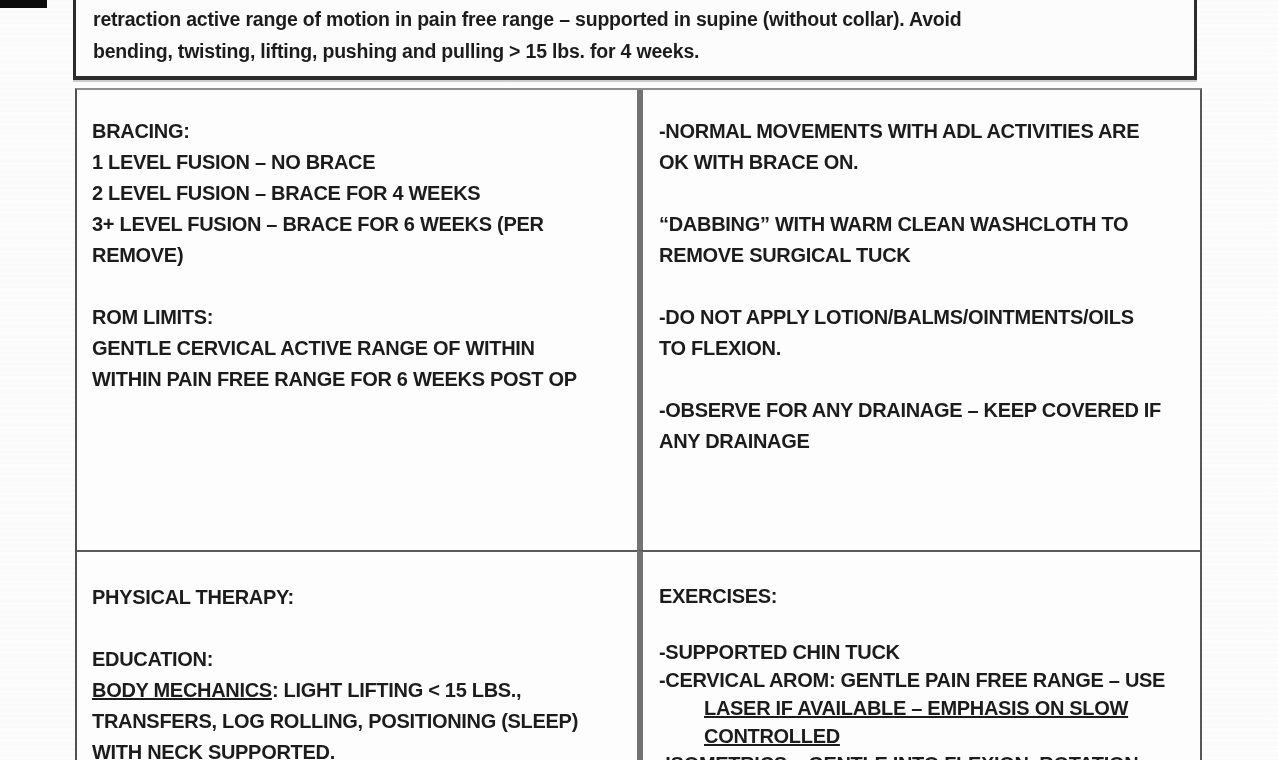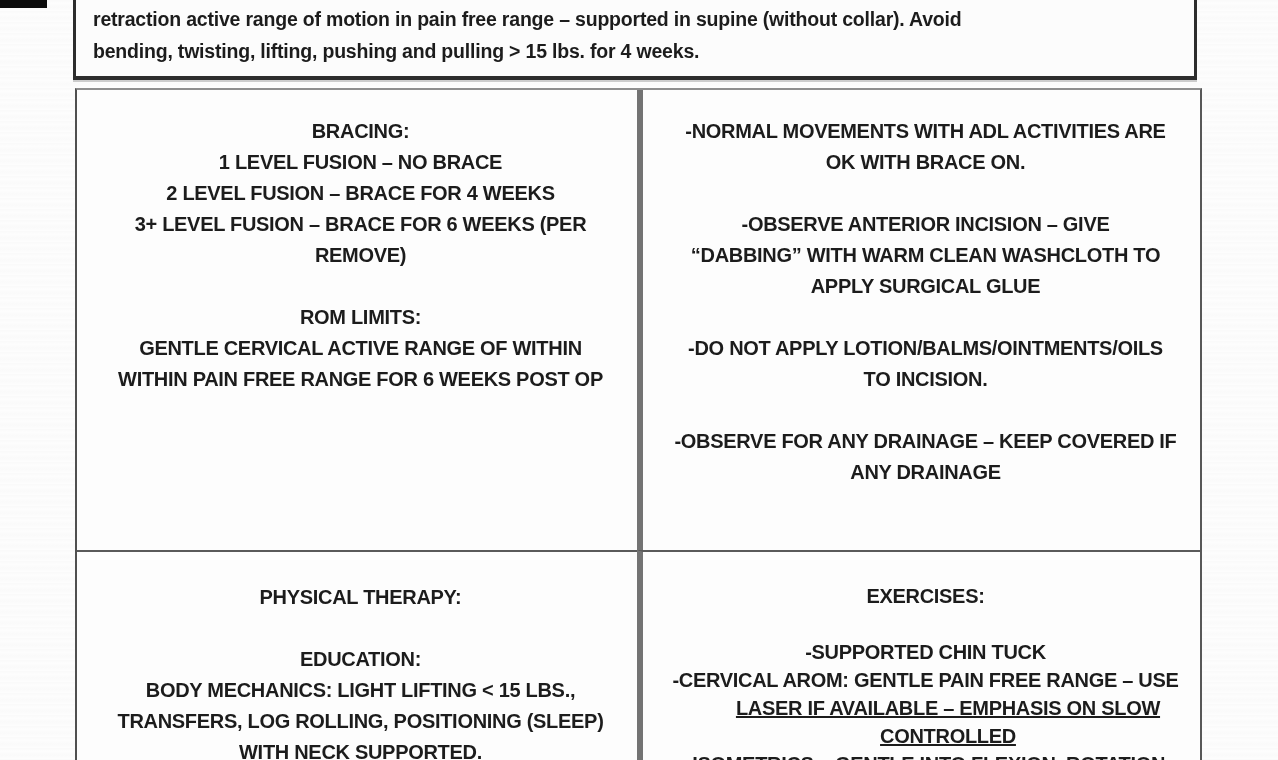--- a/index.html
+++ b/index.html
@@ -72,36 +72,35 @@
     display: grid;
     grid-template-columns: 560px 1fr;
     grid-template-rows: 460px 1fr;
   }
   .cell {
     box-sizing: border-box;
     overflow: hidden;
     font-size: 20px;
     letter-spacing: -0.3px;
     line-height: 31px;
-    text-align: center;
   }
   .cell.right-col {
     border-left: 6px solid #737373;
   }
   .cell.row2 {
     border-top: 2px solid #5a5a5a;
   }
   .cell-bracing-rom      { padding: 26px 8px 0 15px; }
   .cell-incision-care    { padding: 26px 8px 0 16px; }
   .cell-physical-therapy { padding: 30px 8px 0 15px; }
   .cell-exercises        { padding: 30px 8px 0 16px; line-height: 28px; }
 
   .line { white-space: nowrap; }
   .line.indent { padding-left: 45px; text-decoration: underline; }
-  .u { }
+  .u { text-decoration: underline; }
 </style>
 </head>
 <body>
 
 <div class="artifact-bar"></div>
 
 <div class="intro-box">
     <div class="line">retraction active range of motion in pain free range – supported in supine (without collar). Avoid</div>
     <div class="line">bending, twisting, lifting, pushing and pulling &gt; 15 lbs. for 4 weeks.</div>
   </div>
@@ -115,26 +114,25 @@
       <div class="line">REMOVE)</div>
       <div class="line">&nbsp;</div>
       <div class="line">ROM LIMITS:</div>
       <div class="line">GENTLE CERVICAL ACTIVE RANGE OF WITHIN</div>
       <div class="line">WITHIN PAIN FREE RANGE FOR 6 WEEKS POST OP</div>
     </div>
   <div class="cell right-col cell-incision-care">
       <div class="line">-NORMAL MOVEMENTS WITH ADL ACTIVITIES ARE</div>
       <div class="line">OK WITH BRACE ON.</div>
       <div class="line">&nbsp;</div>
-      <div class="line">-OBSERVE ANTERIOR INCISION – GIVE</div>
       <div class="line">“DABBING” WITH WARM CLEAN WASHCLOTH TO</div>
-      <div class="line">APPLY SURGICAL GLUE</div>
+      <div class="line">REMOVE SURGICAL TUCK</div>
       <div class="line">&nbsp;</div>
       <div class="line">-DO NOT APPLY LOTION/BALMS/OINTMENTS/OILS</div>
-      <div class="line">TO INCISION.</div>
+      <div class="line">TO FLEXION.</div>
       <div class="line">&nbsp;</div>
       <div class="line">-OBSERVE FOR ANY DRAINAGE – KEEP COVERED IF</div>
       <div class="line">ANY DRAINAGE</div>
     </div>
   <div class="cell row2 cell-physical-therapy">
       <div class="line">PHYSICAL THERAPY:</div>
       <div class="line">&nbsp;</div>
       <div class="line">EDUCATION:</div>
       <div class="line"><span class="u">BODY MECHANICS</span>: LIGHT LIFTING &lt; 15 LBS.,</div>
       <div class="line">TRANSFERS, LOG ROLLING, POSITIONING (SLEEP)</div>

